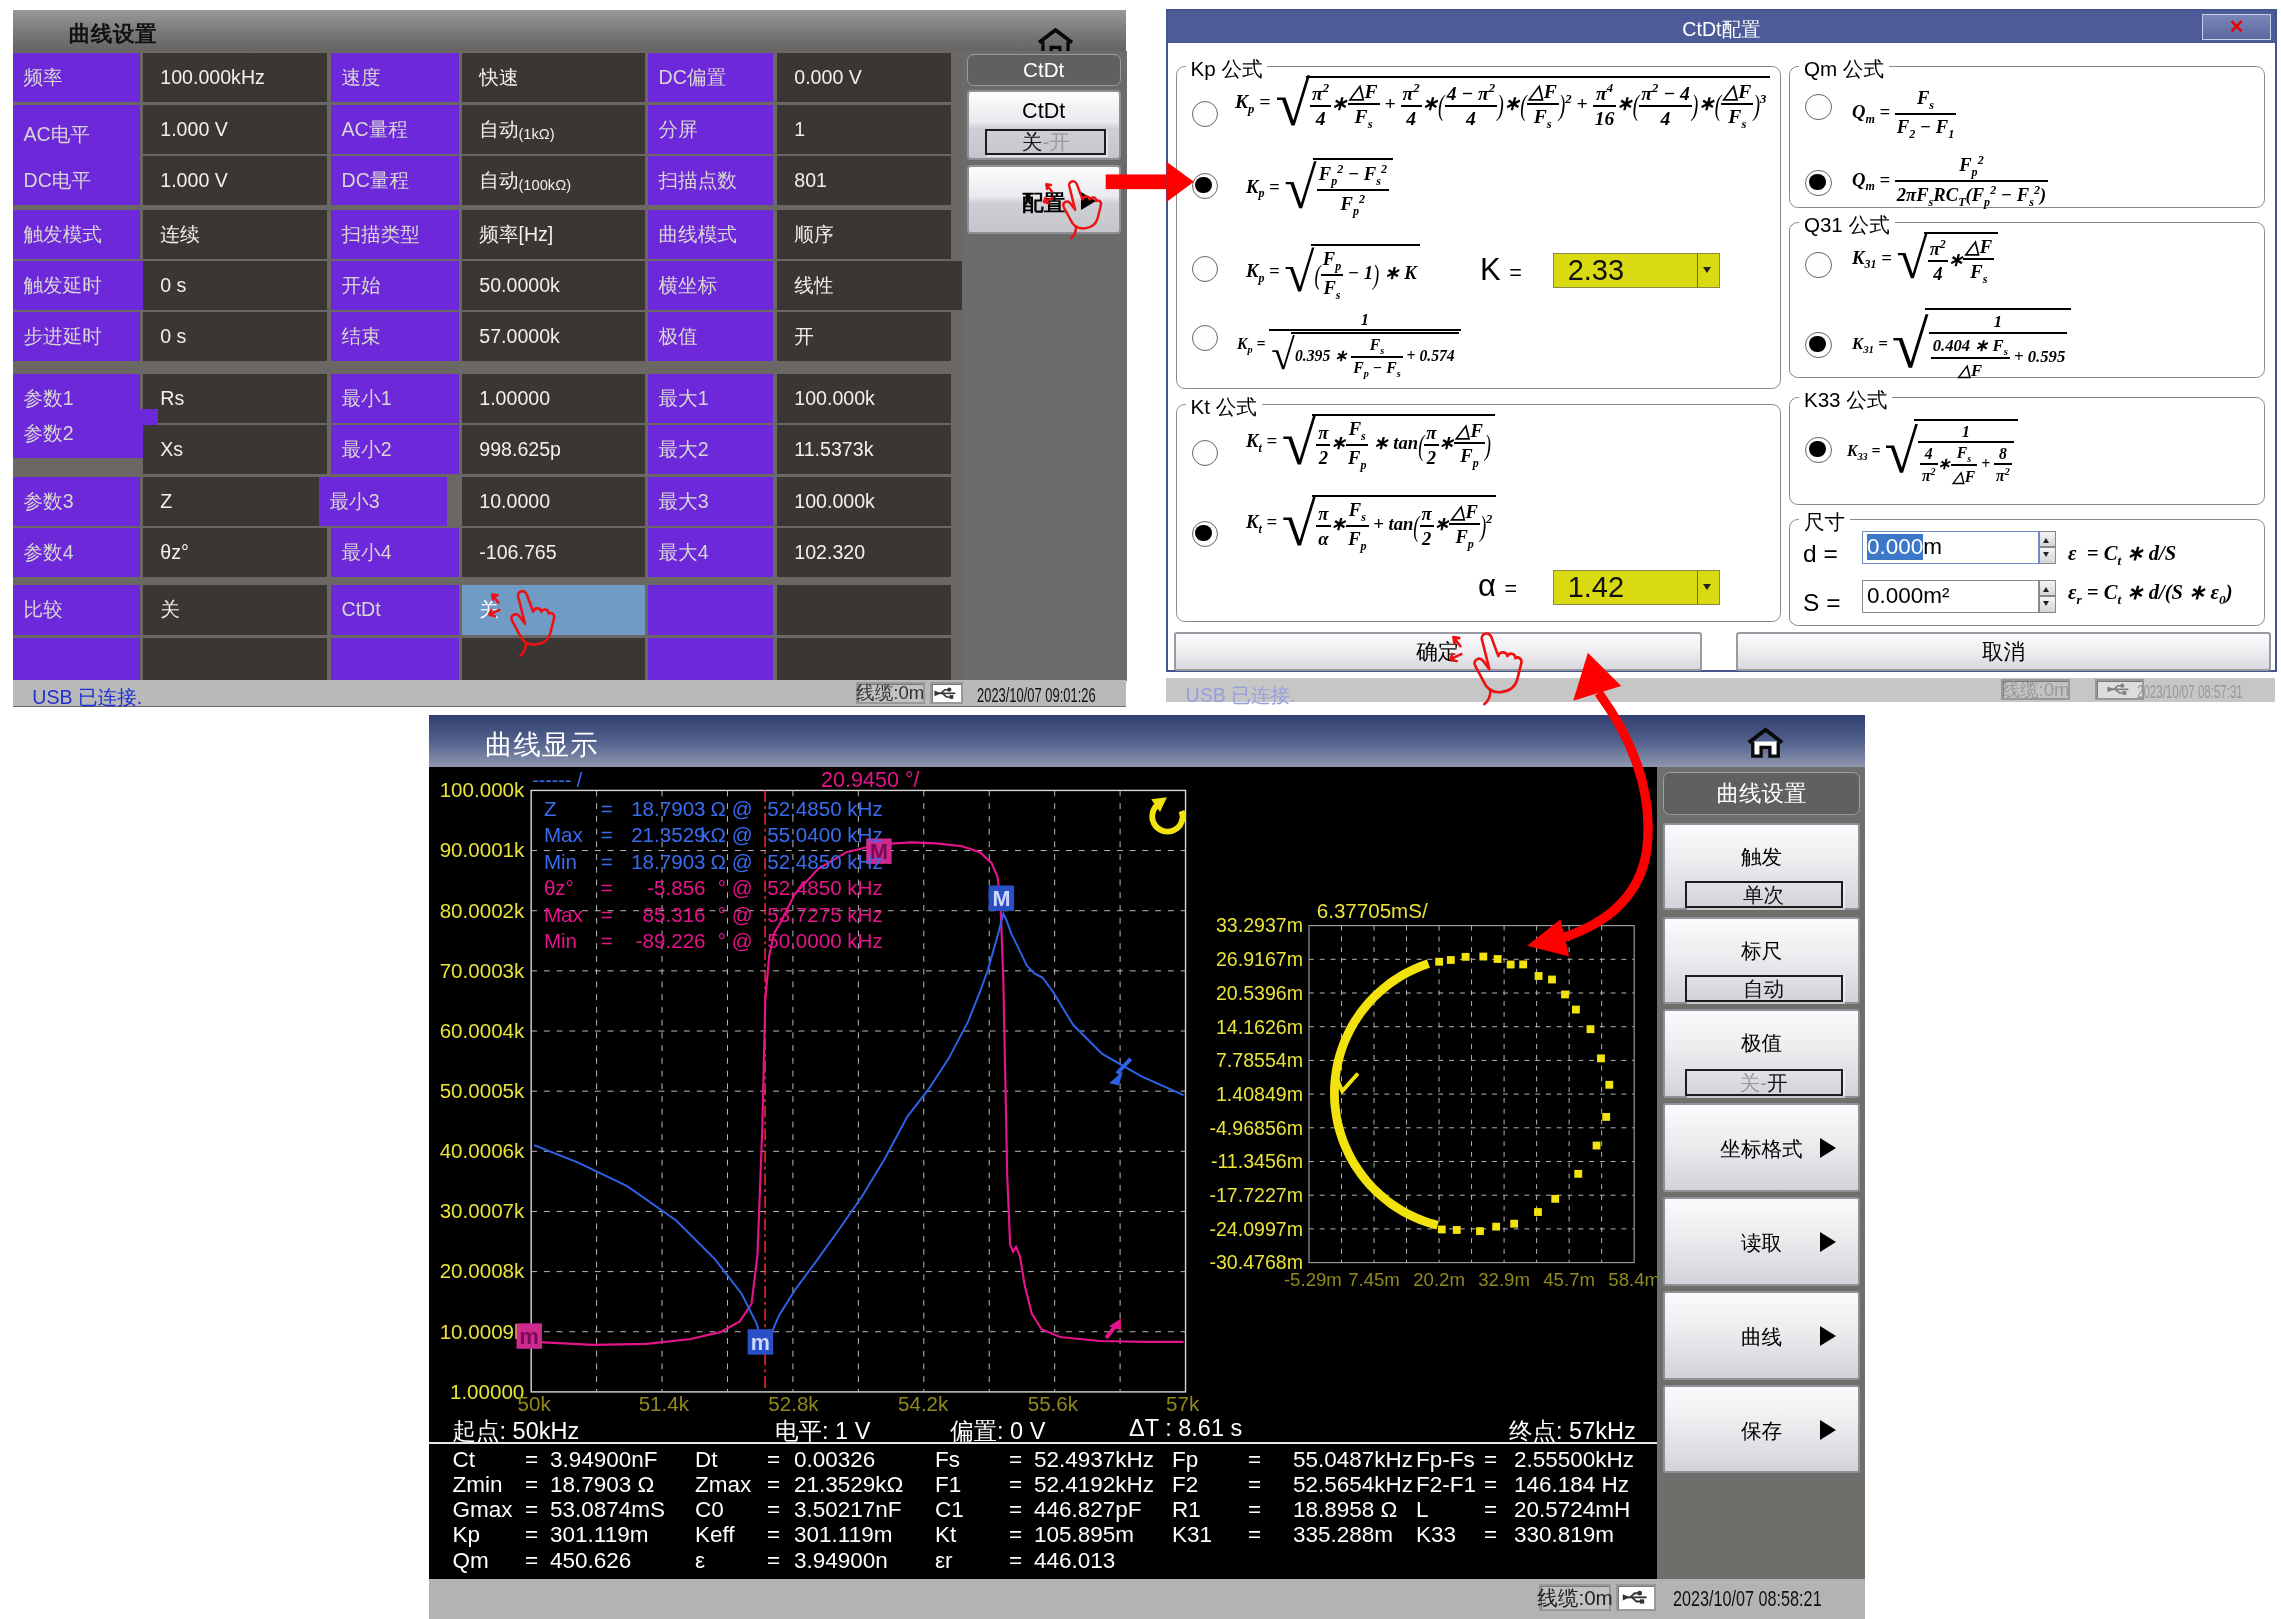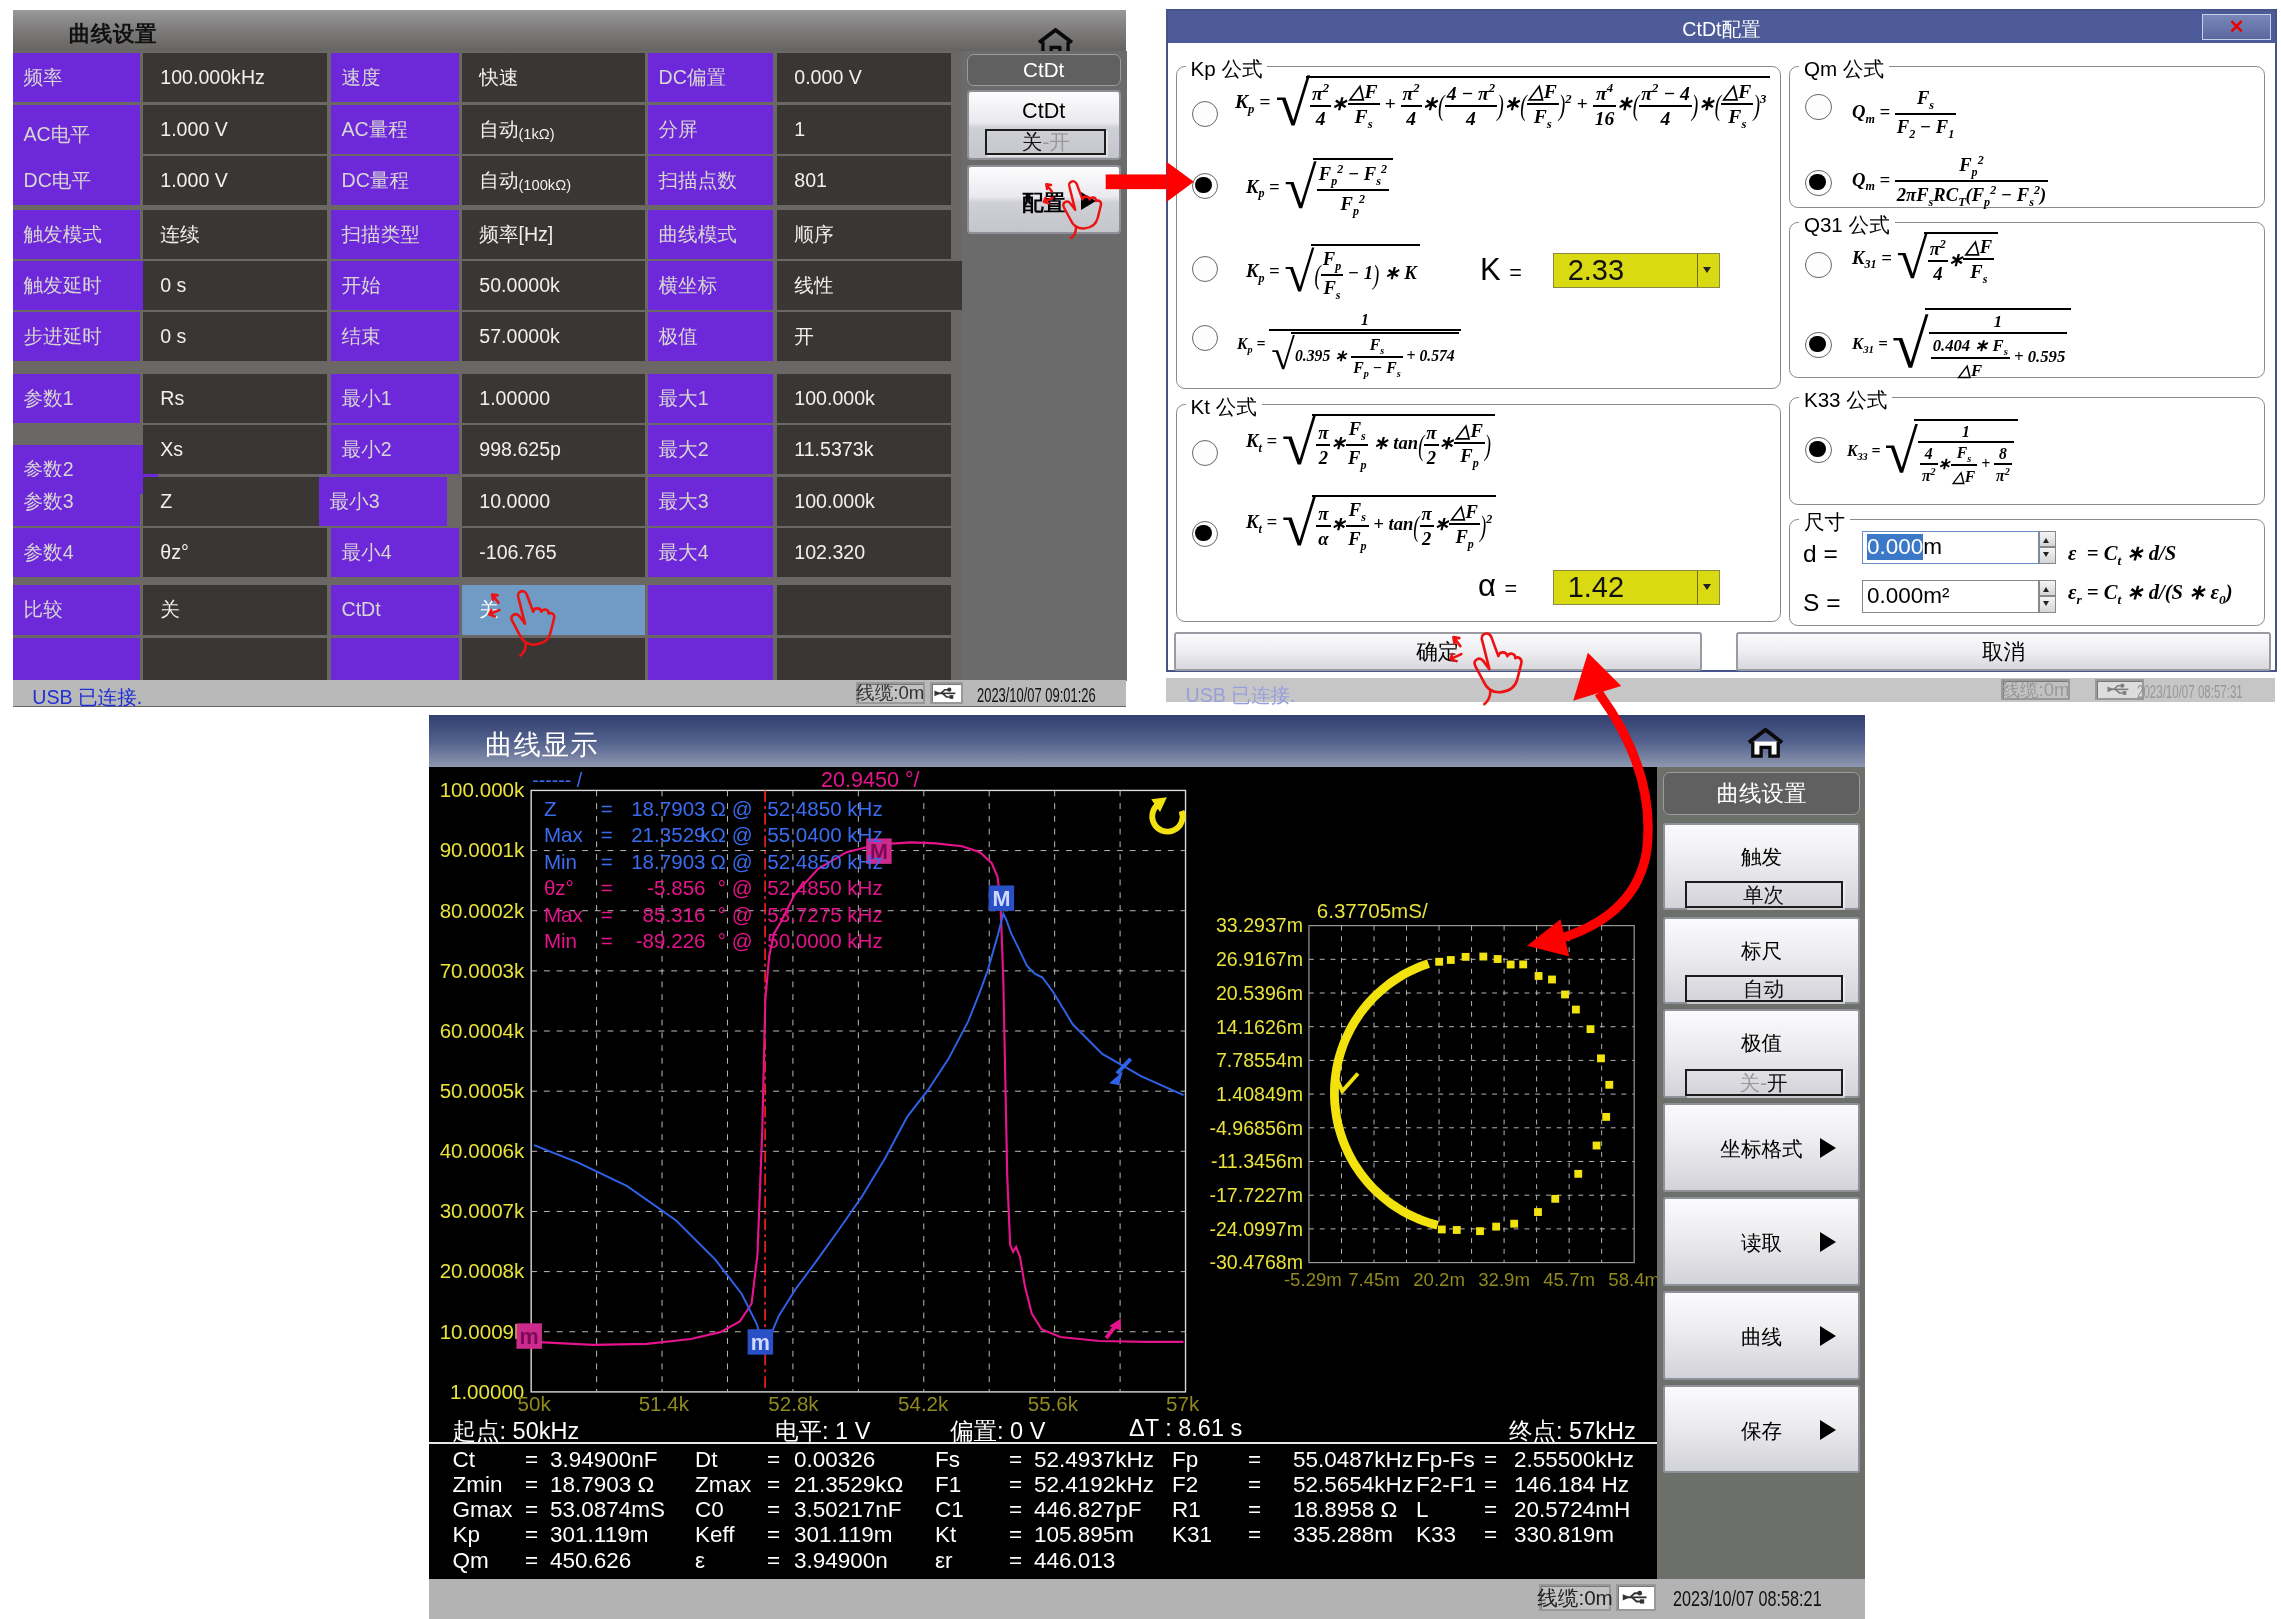--- a/index.html
+++ b/index.html
@@ -98,21 +98,21 @@
 <div class="cell lab" style="left:318px;top:302px;width:128px;height:49px">结束</div>
 <div class="cell val" style="left:449px;top:302px;width:183px;height:49px">57.0000k</div>
 <div class="cell lab" style="left:635px;top:302px;width:125px;height:49px">极值</div>
 <div class="cell val" style="left:764px;top:302px;width:174px;height:49px">开</div>
 <div class="cell lab" style="left:0px;top:364px;width:127px;height:49px">参数1</div>
 <div class="cell val" style="left:130px;top:364px;width:184px;height:49px">Rs</div>
 <div class="cell lab" style="left:318px;top:364px;width:128px;height:49px">最小1</div>
 <div class="cell val" style="left:449px;top:364px;width:183px;height:49px">1.00000</div>
 <div class="cell lab" style="left:635px;top:364px;width:125px;height:49px">最大1</div>
 <div class="cell val" style="left:764px;top:364px;width:174px;height:49px">100.000k</div>
-<div class="cell lab" style="left:0px;top:435px;width:145px;height:49px">参数2</div>
+<div class="cell lab" style="left:0px;top:399px;width:145px;height:49px">参数2</div>
 <div class="cell val" style="left:130px;top:415px;width:184px;height:49px">Xs</div>
 <div class="cell lab" style="left:318px;top:415px;width:128px;height:49px">最小2</div>
 <div class="cell val" style="left:449px;top:415px;width:183px;height:49px">998.625p</div>
 <div class="cell lab" style="left:635px;top:415px;width:125px;height:49px">最大2</div>
 <div class="cell val" style="left:764px;top:415px;width:174px;height:49px">11.5373k</div>
 <div class="cell lab" style="left:0px;top:467px;width:127px;height:49px">参数3</div>
 <div class="cell val" style="left:130px;top:467px;width:184px;height:49px">Z</div>
 <div class="cell lab" style="left:306px;top:467px;width:128px;height:49px">最小3</div>
 <div class="cell val" style="left:449px;top:467px;width:183px;height:49px">10.0000</div>
 <div class="cell lab" style="left:635px;top:467px;width:125px;height:49px">最大3</div>

